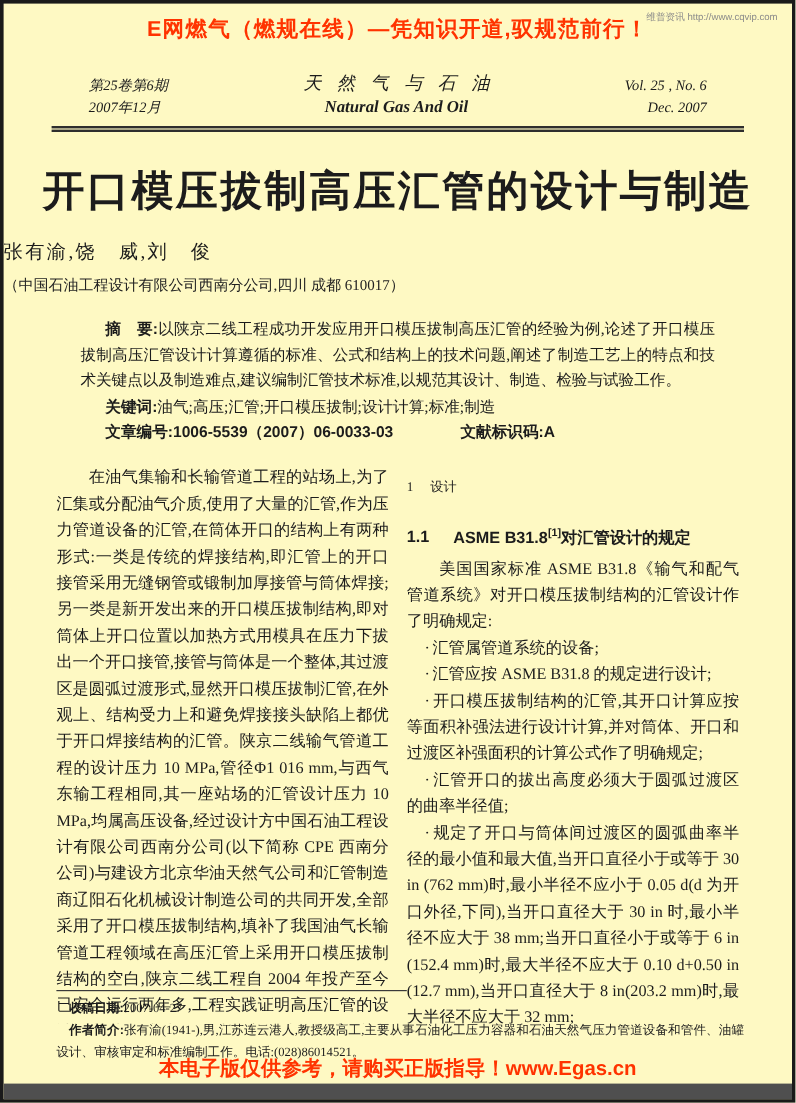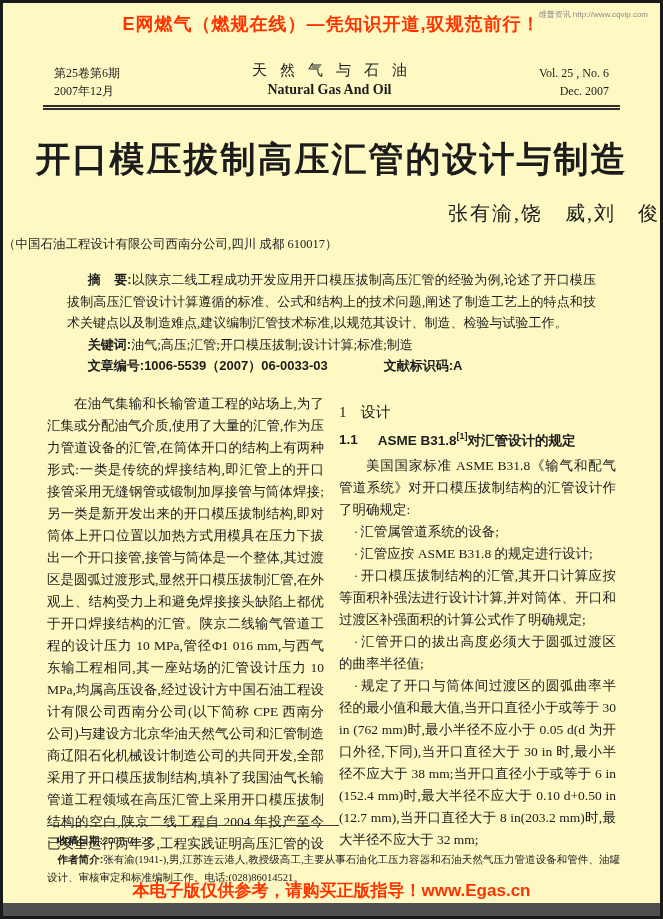--- a/index.html
+++ b/index.html
@@ -23,22 +23,22 @@
     font-size:18px;
     letter-spacing:1px;
   }
   .vip-note {
     position:absolute; top:6px; right:12px;
     font-size:8px; color:#8a8a8a;
     font-family:"Liberation Sans","DejaVu Sans",sans-serif;
   }
   
   .jheader {
-    display:flex; justify-content:space-between; align-items:flex-end;
-    padding:0 51px; margin-top:24px;
+    display:flex; justify-content:space-between; align-items:center;
+    padding:0 71px; margin-top:24px;font-style:italic;
   }
   .jheader .col { font-size:12px; line-height:18px; }
   .jheader .left { text-align:left; }
   .jheader .right { text-align:right; }
   .jheader .center { text-align:center; }
   .jtitle-cn { font-size:15px; letter-spacing:13px; padding-left:13px; line-height:20px; }
   .jtitle-en { font-size:14px; font-weight:bold; line-height:20px; }
   .double-rule {
     margin:5px 40px 0 40px;
     height:5px;
@@ -49,22 +49,22 @@
   .art-title {
     margin-top:26px;
     text-align:center;
     font-family:"Liberation Sans","DejaVu Sans",sans-serif;
     font-weight:bold;
     font-size:35px;
     letter-spacing:2px;
   }
   .authors {
     margin-top:17px;
-    text-align:right;
-    font-size:20px;
+    text-align:left;
+    font-size:16px;
     letter-spacing:2px;
   }
   .affiliation {
     margin-top:9px;
     text-align:left;
     font-size:12.5px;
     color:#222;
   }
   .front-block {
     margin:16px 64px 0 64px;
@@ -81,22 +81,22 @@
     display:flex;
     gap:15px;
     padding:0 44px;
     margin-top:16px;
     height:466px;
     overflow:hidden;
   }
   .colL, .colR { width:280px; font-size:13.5px; line-height:22px; text-align:justify; }
   .colL p { text-indent:2em; }
   .sec-h1 {
-    font-size:15px; font-weight:normal;
-    margin:8px 0 2px 0;
+    font-size:11px; font-weight:normal;
+    margin:8px 0 16px 0;
   }
   .sec-h1 .num { margin-right:14px; }
   .sec-h2 {
     font-size:13.5px; font-weight:bold;
     font-family:"Liberation Sans","DejaVu Sans",sans-serif;
     margin:0 0 4px 0;
   }
   .sec-h2 .num { margin-right:20px; }
   .sec-h2 sup { font-size:9px; }
   .colR p.lead { text-indent:2em; }

